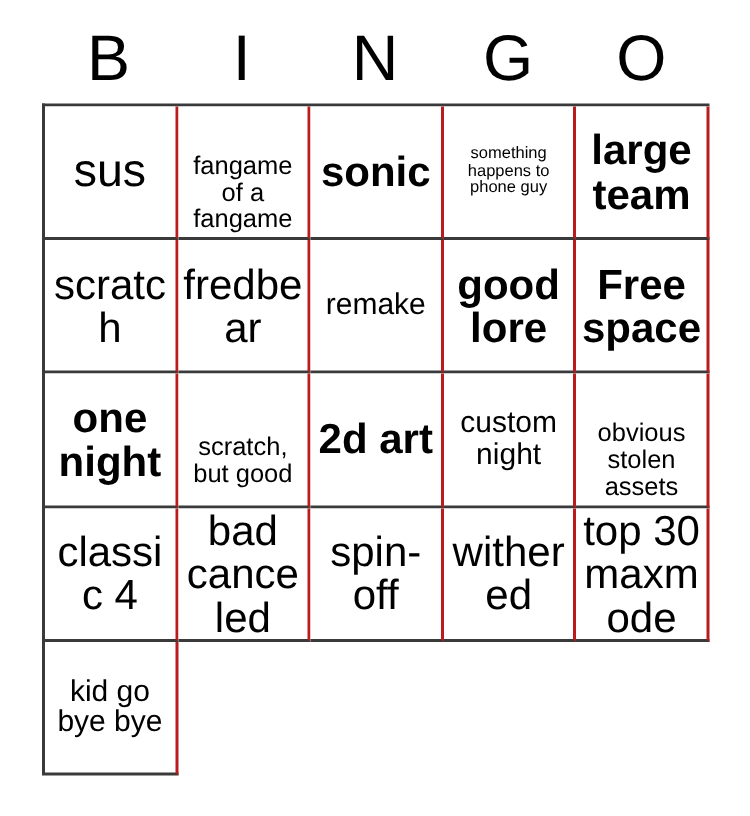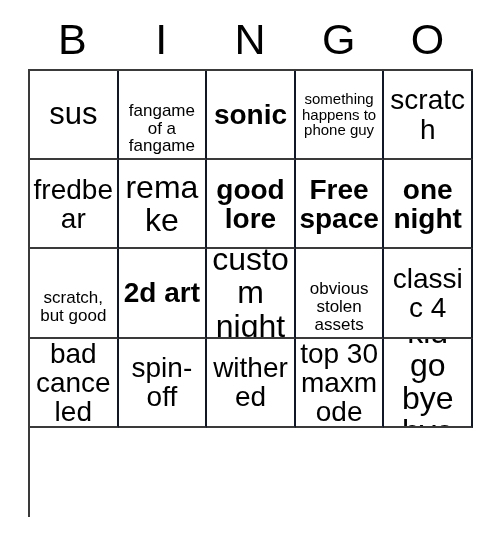--- a/index.html
+++ b/index.html
@@ -43,21 +43,21 @@
   #bingo-grid {
     display: grid;
     grid-template-columns: repeat(5, 1fr);
     grid-template-rows: repeat(5, 89.2px);
     border-top: 2px solid #3a3a3a;
     border-left: 2px solid #3a3a3a;
     box-sizing: content-box;
     width: 443px;
   }
   .bingo-cell {
-    border-right: 2px solid #0f172a;
+    border-right: 2px solid #b91c1c;
     border-bottom: 2px solid #3a3a3a;
     box-sizing: border-box;
     display: flex;
     align-items: center;
     justify-content: center;
     text-align: center;
     padding: 1px 3px;
     overflow: hidden;
     background: #ffffff;
   }
@@ -66,24 +66,24 @@
     width: 100%;
     line-height: 1.04;
     word-wrap: break-word;
     overflow-wrap: break-word;
     hyphens: none;
   }
 
   
   .fs-xxl { font-size: 31px; }
   .fs-xl  { font-size: 28px; font-weight: bold; }
-  .fs-lg  { font-size: 32px; }
+  .fs-lg  { font-size: 20px; }
   .fs-md  { font-size: 28px; }
   .fs-sm  { font-size: 17px; margin-top: 28px; }
-  .fs-xs  { font-size: 15px; }
+  .fs-xs  { font-size: 11px; }
 </style>
 </head>
 <body>
 
 <div id="bingo-card">
 
   <div id="bingo-header">
     <div class="header-letter">B</div>
     <div class="header-letter">I</div>
     <div class="header-letter">N</div>
@@ -99,20 +99,23 @@
     <div class="bingo-cell">
         <span class="cell-text fs-sm">fangame of a fangame</span>
       </div>
     <div class="bingo-cell">
         <span class="cell-text fs-xl">sonic</span>
       </div>
     <div class="bingo-cell">
         <span class="cell-text fs-xs">something happens to phone guy</span>
       </div>
 
+    <div class="bingo-cell">
+        <span class="cell-text fs-xl">large team</span>
+      </div>
     <div class="bingo-cell">
         <span class="cell-text fs-md">scratch</span>
       </div>
     <div class="bingo-cell">
         <span class="cell-text fs-md">fredbear</span>
       </div>
 
     <div class="bingo-cell">
         <span class="cell-text fs-lg">remake</span>
       </div>

